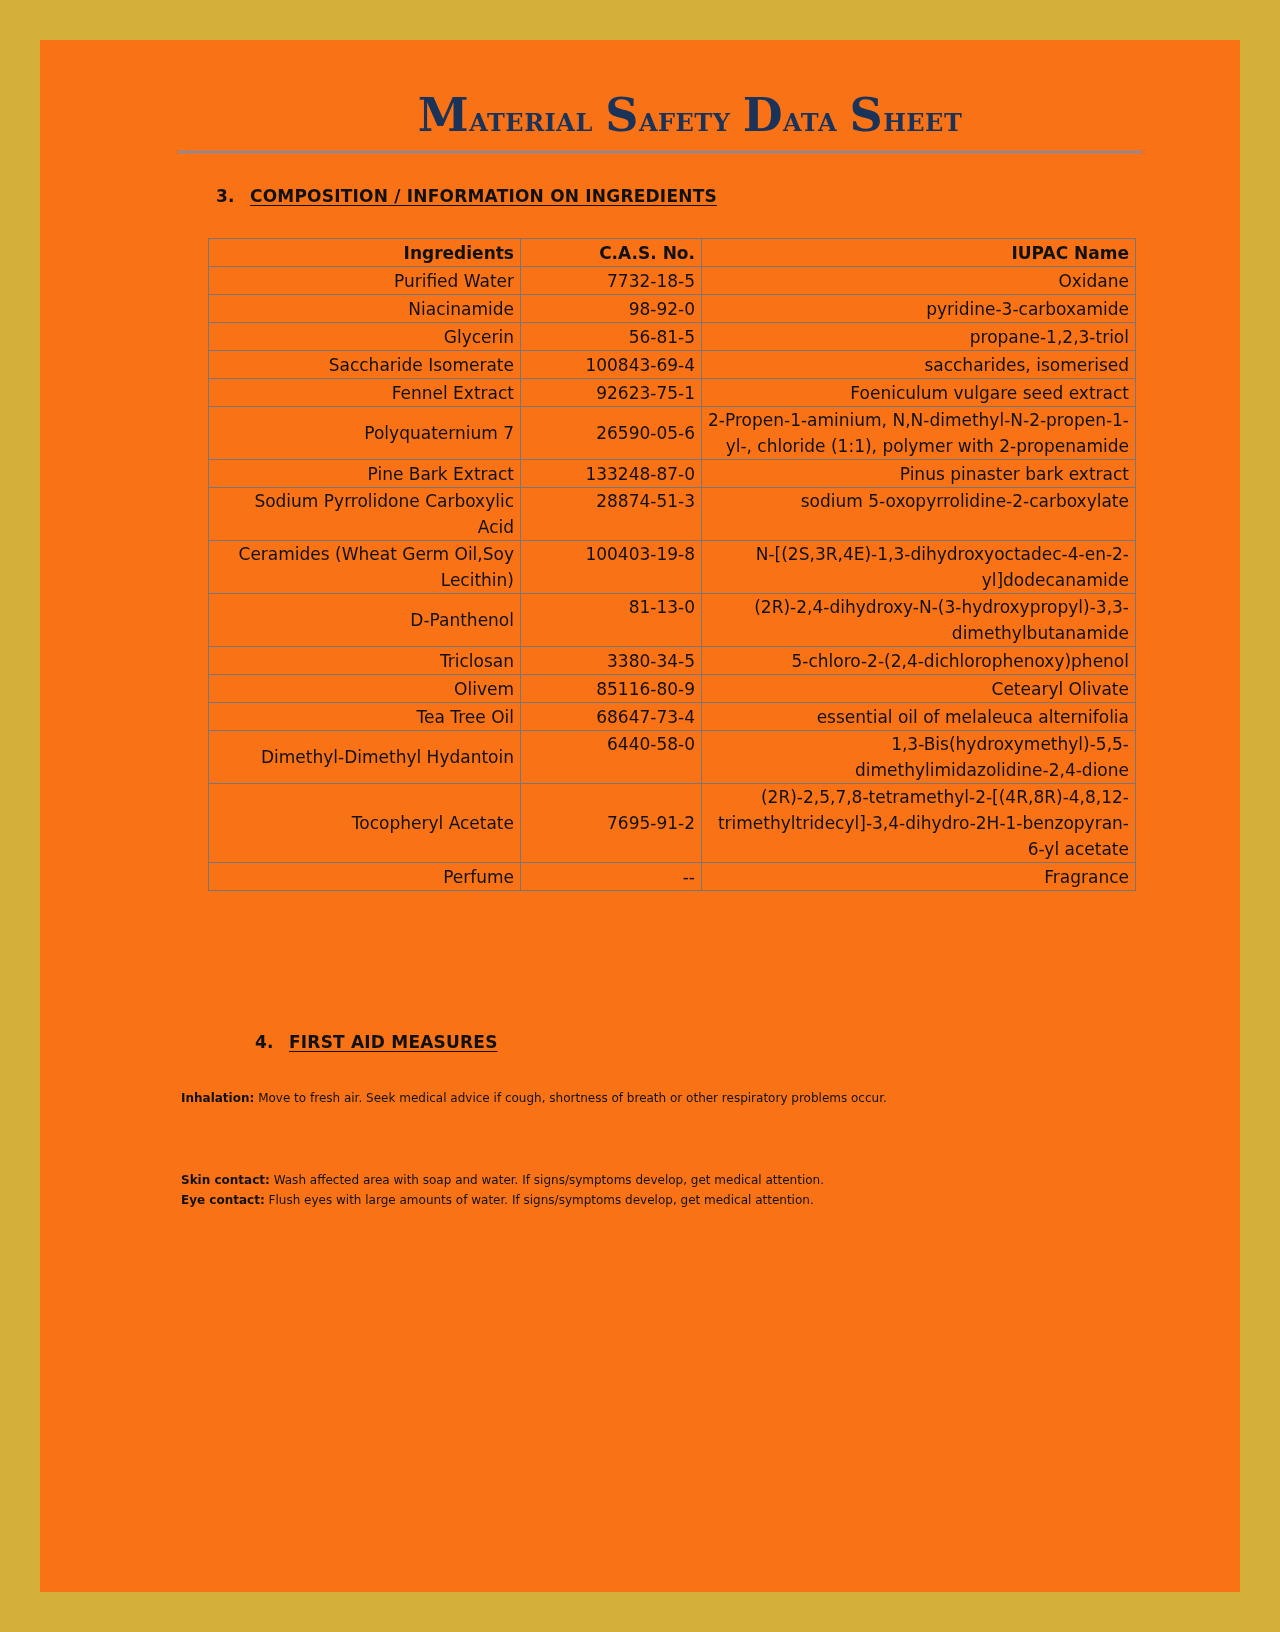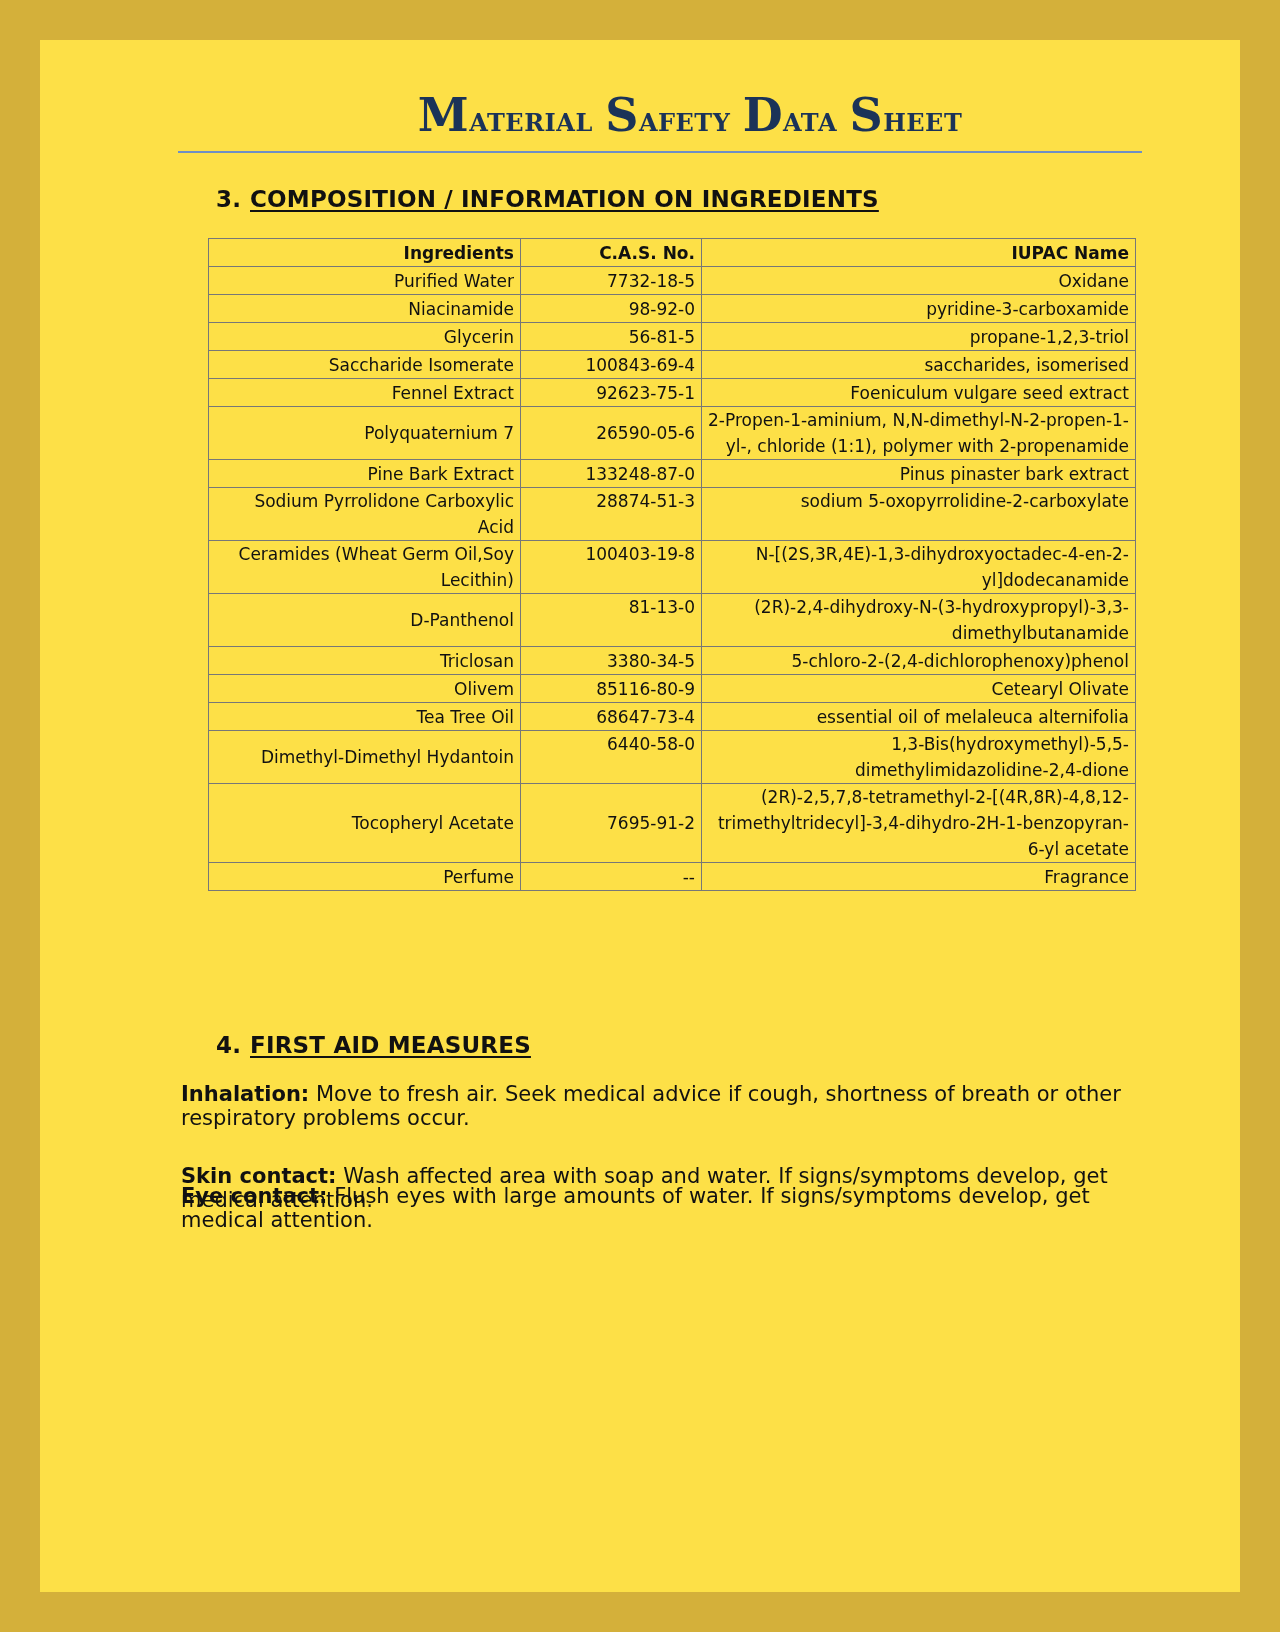--- a/index.html
+++ b/index.html
@@ -7,21 +7,21 @@
     width: 1280px; height: 1632px;
     background: #d4b03a;
     position: relative;
     font-family: "DejaVu Sans", sans-serif;
     color: #111;
   }
   .page {
     position: absolute;
     left: 40px; top: 40px;
     width: 1200px; height: 1552px;
-    background: #fde047;
+    background: #f97316;
   }
   .title {
     position: absolute;
     left: 0; right: 0; top: 48px;
     text-align: center;
     padding-left: 100px;
     font-family: "DejaVu Serif", serif;
     font-weight: bold;
     color: #1b3358;
     font-size: 34px;
@@ -30,28 +30,28 @@
   }
   .title .big { font-size: 46px; }
   .title-rule {
     position: absolute;
     left: 138px; width: 964px; top: 111px;
     height: 0; border-top: 2px solid #6f8fc4;
   }
   .section-heading {
     position: absolute;
     left: 176px;
-    font-size: 23px;
+    font-size: 17px;
     font-weight: bold;
     letter-spacing: 0.2px;
   }
   .section-heading .num { display: inline-block; width: 34px; }
   .section-heading .txt { text-decoration: underline; text-underline-offset: 3px; }
   #sec3 { top: 146px; }
-  #sec4 { top: 992px; }
+  #sec4 { top: 992px; margin-left: 39px; }
 
   table.ingredients {
     position: absolute;
     left: 168px; top: 198px;
     width: 927px;
     border-collapse: collapse;
     font-size: 17px;
     table-layout: fixed;
   }
   table.ingredients th, table.ingredients td {
@@ -65,22 +65,22 @@
   table.ingredients td { height: 27px; margin-top: 26px; }
   table.ingredients td.cas-top { vertical-align: top; }
   table.ingredients td.iupac-top { vertical-align: top; }
   col.c1 { width: 312px; }
   col.c2 { width: 181px; }
   col.c3 { width: 434px; }
 
   .para {
     position: absolute;
     left: 141px; width: 960px;
-    font-size: 21px;
-    line-height: 24px;
+    font-size: 12px;
+    line-height: 32px;
   }
   .para b { font-weight: bold; }
   #p-inhalation { top: 1042px; }
   #p-skin { top: 1124px; }
   #p-eye { top: 1144px; }
   #p-swallow { top: 1316px; }
 </style>
 </head>
 <body>
 

